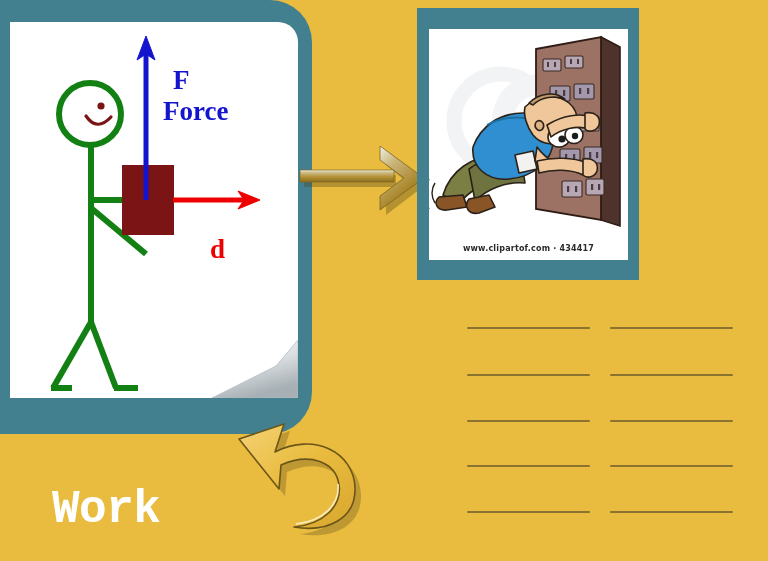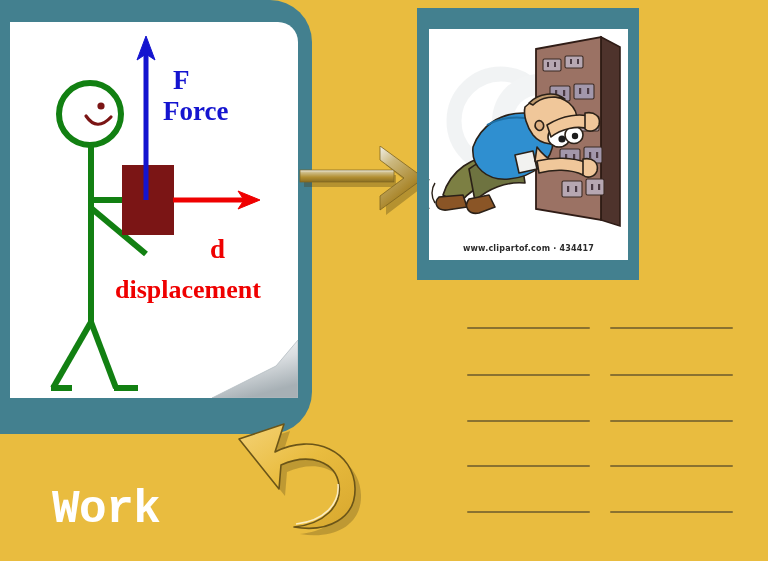--- a/index.html
+++ b/index.html
@@ -193,21 +193,20 @@
 
         <g stroke="#ef0000" fill="#ef0000">
           <line x1="163" y1="178" x2="236" y2="178" stroke-width="5"></line>
           <polygon points="250,178 228,169 234,178 228,187"></polygon>
         </g>
       </svg>
 
       <div class="dg-label" id="label-F">F</div>
       <div class="dg-label" id="label-force">Force</div>
       <div class="dg-label" id="label-d">d</div>
-      <div class="dg-label" id="label-displacement">displacement</div>
 
       <svg id="page-fold" width="86" height="58" viewBox="0 0 86 58">
         <defs>
           <linearGradient id="foldGrad" x1="0" y1="0" x2="0.4" y2="1">
             <stop offset="0%" stop-color="#ffffff"></stop>
             <stop offset="55%" stop-color="#d9dde0"></stop>
             <stop offset="100%" stop-color="#a7b0b5"></stop>
           </linearGradient>
         </defs>
         <polygon points="86,0 86,58 0,58 64,26" fill="url(#foldGrad)" stroke="#b4bcc1" stroke-width="0.8"></polygon>

